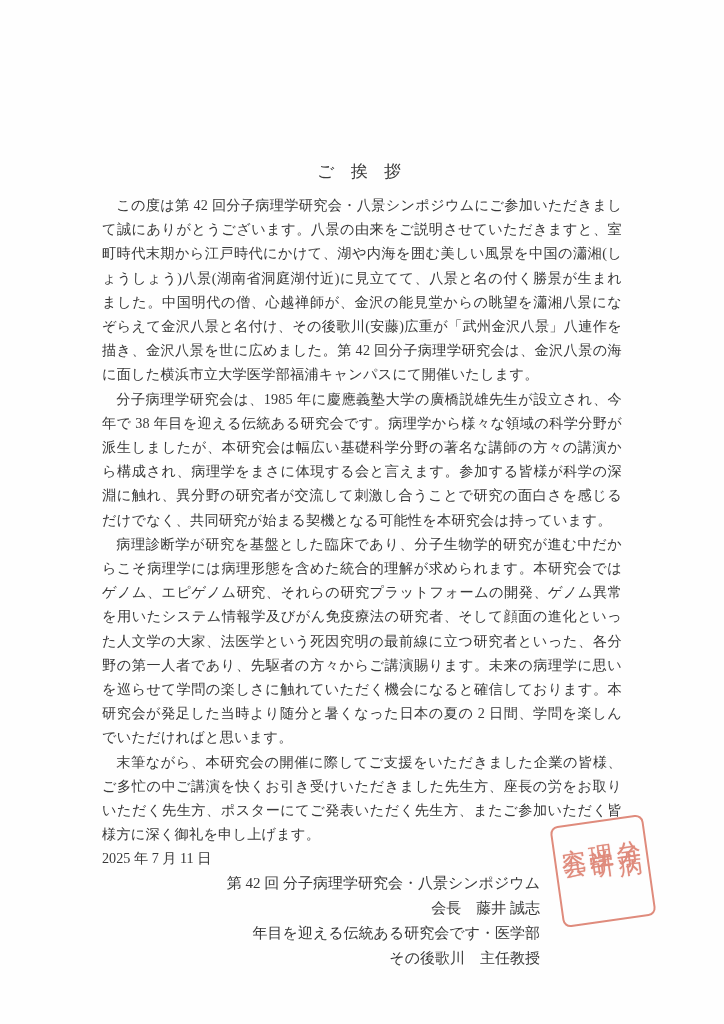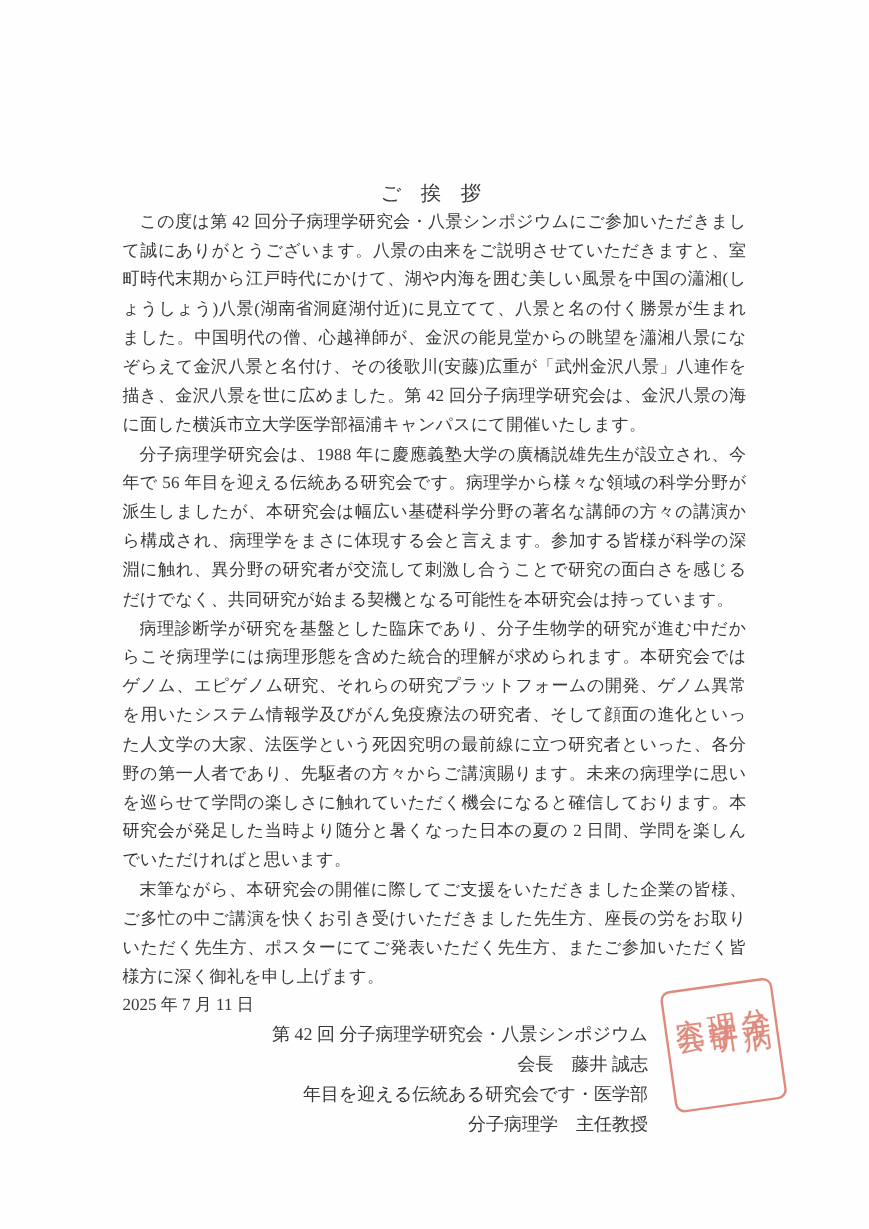--- a/index.html
+++ b/index.html
@@ -11,21 +11,21 @@
     position: relative;
     width: 724px;
     height: 1024px;
     margin: 0 auto;
     background: #fefefe;
     font-family: "Liberation Serif", "DejaVu Serif", serif;
     color: #383838;
     overflow: hidden;
   }
   .doc-title {
-    margin: 0;
+    margin: 10px;
     padding-top: 150px;
     text-align: center;
     font-size: 17px;
     font-weight: normal;
     letter-spacing: 6px;
     color: #3c3c3c;
   }
   .content {
     padding: 0 102px;
   }
@@ -77,32 +77,32 @@
 </style>
 </head>
 <body>
 
 <div class="page">
 
   <h1 class="doc-title">ご 挨 拶</h1>
 
   <div class="content">
     <p>この度は第 42 回分子病理学研究会・八景シンポジウムにご参加いただきまして誠にありがとうございます。八景の由来をご説明させていただきますと、室町時代末期から江戸時代にかけて、湖や内海を囲む美しい風景を中国の瀟湘(しょうしょう)八景(湖南省洞庭湖付近)に見立てて、八景と名の付く勝景が生まれました。中国明代の僧、心越禅師が、金沢の能見堂からの眺望を瀟湘八景になぞらえて金沢八景と名付け、その後歌川(安藤)広重が「武州金沢八景」八連作を描き、金沢八景を世に広めました。第 42 回分子病理学研究会は、金沢八景の海に面した横浜市立大学医学部福浦キャンパスにて開催いたします。</p>
-    <p>分子病理学研究会は、1988 年に慶應義塾大学の廣橋説雄先生が設立され、今年で 56 年目を迎える伝統ある研究会です。病理学から様々な領域の科学分野が派生しましたが、本研究会は幅広い基礎科学分野の著名な講師の方々の講演から構成され、病理学をまさに体現する会と言えます。参加する皆様が科学の深淵に触れ、異分野の研究者が交流して刺激し合うことで研究の面白さを感じるだけでなく、共同研究が始まる契機となる可能性を本研究会は持っています。</p>
+    <p>分子病理学研究会は、1985 年に慶應義塾大学の廣橋説雄先生が設立され、今年で 38 年目を迎える伝統ある研究会です。病理学から様々な領域の科学分野が派生しましたが、本研究会は幅広い基礎科学分野の著名な講師の方々の講演から構成され、病理学をまさに体現する会と言えます。参加する皆様が科学の深淵に触れ、異分野の研究者が交流して刺激し合うことで研究の面白さを感じるだけでなく、共同研究が始まる契機となる可能性を本研究会は持っています。</p>
     <p>病理診断学が研究を基盤とした臨床であり、分子生物学的研究が進む中だからこそ病理学には病理形態を含めた統合的理解が求められます。本研究会ではゲノム、エピゲノム研究、それらの研究プラットフォームの開発、ゲノム異常を用いたシステム情報学及びがん免疫療法の研究者、そして顔面の進化といった人文学の大家、法医学という死因究明の最前線に立つ研究者といった、各分野の第一人者であり、先駆者の方々からご講演賜ります。未来の病理学に思いを巡らせて学問の楽しさに触れていただく機会になると確信しております。本研究会が発足した当時より随分と暑くなった日本の夏の 2 日間、学問を楽しんでいただければと思います。</p>
     <p>末筆ながら、本研究会の開催に際してご支援をいただきました企業の皆様、ご多忙の中ご講演を快くお引き受けいただきました先生方、座長の労をお取りいただく先生方、ポスターにてご発表いただく先生方、またご参加いただく皆様方に深く御礼を申し上げます。</p>
   </div>
 
   <div class="date-line">2025 年 7 月 11 日</div>
 
   <div class="signature-block">
     <div>第 42 回 分子病理学研究会・八景シンポジウム</div>
     <div>会長　藤井 誠志</div>
     <div>年目を迎える伝統ある研究会です・医学部</div>
-    <div>分子病理学　主任教授</div>
+    <div>その後歌川　主任教授</div>
   </div>
 
   <div class="seal">
     <div class="seal-col">分子病</div>
     <div class="seal-col">理学研</div>
     <div class="seal-col">究会</div>
   </div>
 
 </div>
 

